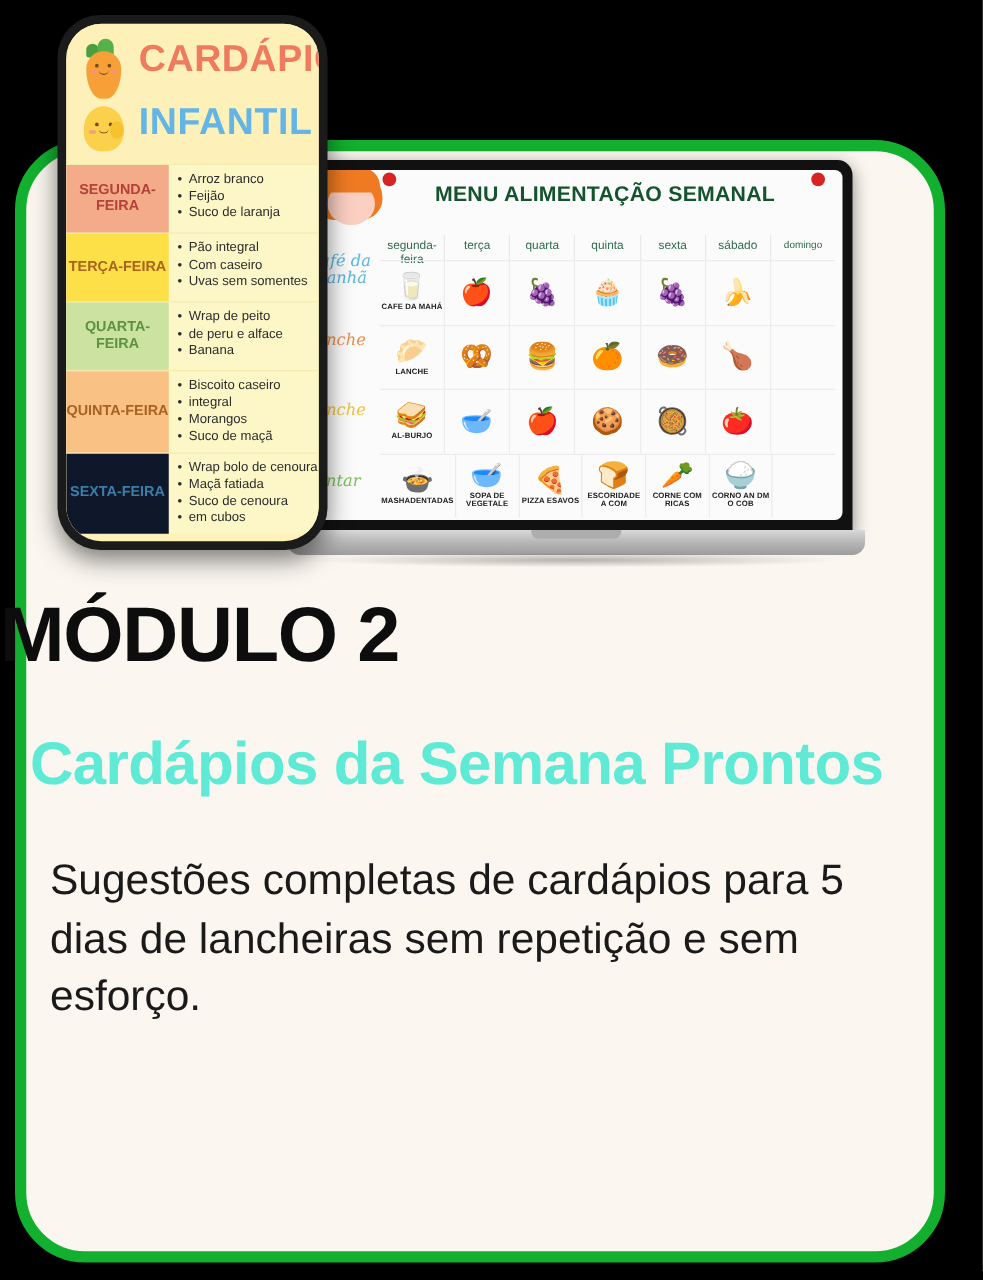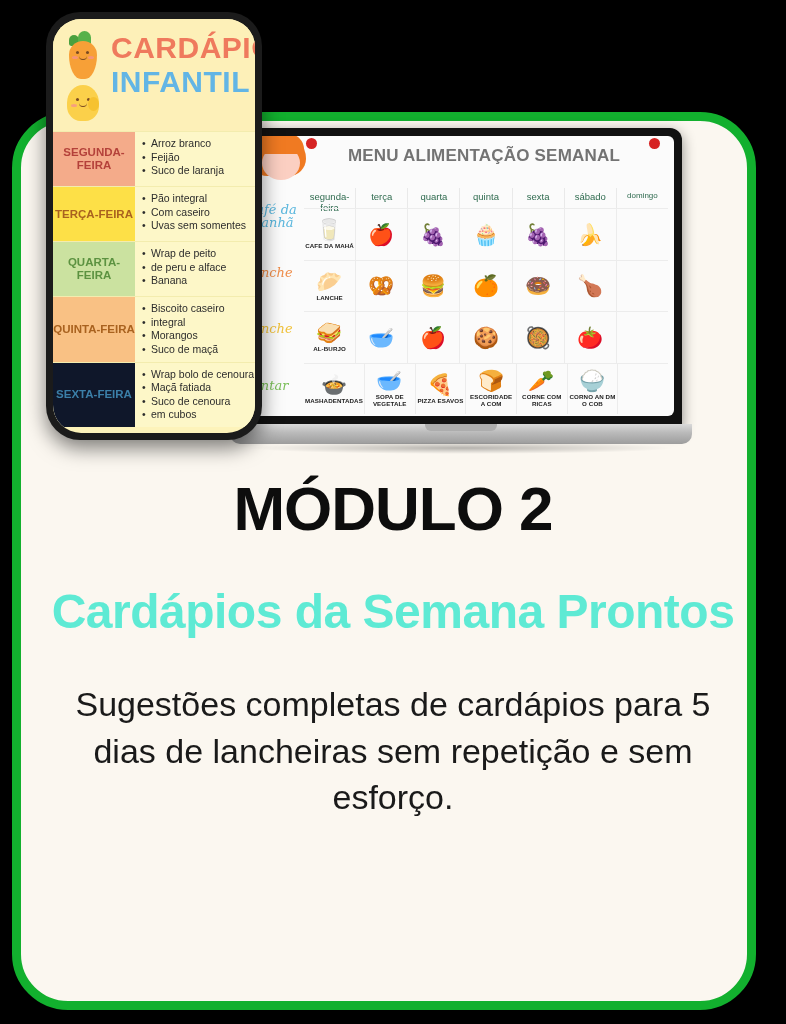--- a/index.html
+++ b/index.html
@@ -39,21 +39,21 @@
   }
   .laptop-shadow{
     position:absolute;left:16px;top:314px;width:430px;height:12px;
     background:radial-gradient(ellipse at center, rgba(0,0,0,.28), rgba(0,0,0,0) 70%);
   }
 
   
   .lp-inner{position:relative;width:100%;height:100%;}
   .lp-title{
     position:absolute;left:56px;top:10px;right:10px;
-    text-align:center;color:#737373;font-weight:bold;
+    text-align:center;color:#14532d;font-weight:bold;
     font-size:17px;line-height:1.14;letter-spacing:.2px;
   }
   .girl{position:absolute;left:2px;top:-4px;width:60px;height:56px;}
   .girl-hair{position:absolute;left:0;top:0;width:56px;height:44px;background:#f07a22;border-radius:28px 28px 18px 18px;}
   .girl-face{position:absolute;left:12px;top:14px;width:38px;height:34px;background:#fbcfc2;border-radius:50%;}
   .girl-fringe{position:absolute;left:4px;top:2px;width:50px;height:20px;background:#f07a22;border-radius:25px 25px 8px 8px;}
   .cherry{position:absolute;width:11px;height:11px;background:#d62323;border-radius:50%;}
 
   .lp-table{position:absolute;left:56px;top:52px;right:6px;bottom:2px;}
   .lp-row{display:flex;height:25%;}
@@ -100,37 +100,37 @@
   .carrot-leaf.b{left:4px;top:4px;width:10px;height:11px;background:#4aa03e;}
   .chick{position:absolute;left:5px;top:52px;width:38px;height:44px;}
   .chick-body{position:absolute;left:3px;top:4px;width:32px;height:36px;background:#fbd04a;border-radius:50% 50% 42% 42%;}
   .chick-wing{position:absolute;left:24px;top:16px;width:11px;height:14px;background:#f6c22f;border-radius:50%;}
   .eye{position:absolute;width:3px;height:3px;background:#7a4a22;border-radius:50%;}
   .blush{position:absolute;width:6px;height:3px;background:#f59090;border-radius:50%;opacity:.75;}
   .smile{position:absolute;width:8px;height:4px;border-bottom:1.4px solid #7a4a22;border-radius:0 0 8px 8px;}
 
   .ph-title{position:absolute;left:58px;top:14px;right:-8px;}
   .ph-t1{font-size:30px;font-weight:bold;color:#ef7a5d;letter-spacing:.5px;line-height:1;}
-  .ph-t2{font-size:30px;font-weight:bold;color:#62b5e5;letter-spacing:.5px;line-height:1;margin-top:4px;}
+  .ph-t2{font-size:30px;font-weight:bold;color:#62b5e5;letter-spacing:.5px;line-height:1;margin-top:20px;}
 
   .ph-list{background:#fdf7c8;}
   .ph-row{display:flex;min-height:54px;border-top:1px solid #f3ecae;}
   .ph-day{
     width:82px;flex:none;display:flex;align-items:center;justify-content:center;
     text-align:center;font-size:11.5px;font-weight:bold;line-height:1.12;
   }
   .ph-items{flex:1;padding:5px 2px 5px 7px;}
   .ph-item{
     font-size:10.5px;color:#2c2c2c;line-height:1.3;
     position:relative;padding-left:9px;white-space:nowrap;
   }
   .ph-item:before{content:"\2022";position:absolute;left:0;top:0;}
 
   
-  .textblock{position:absolute;left:0;right:0;top:478px;text-align:center;}
+  .textblock{position:absolute;left:0;right:0;top:478px;}
   .module{
     font-size:62px;font-weight:bold;color:#0d0d0d;letter-spacing:-1px;
     line-height:1;margin:0;
   }
   .subtitle{
     font-size:48px;font-weight:bold;color:#5eead4;line-height:1.18;
     margin:44px 24px 0 24px;letter-spacing:-.5px;
   }
   .desc{
     font-size:34px;color:#1a1a1a;line-height:1.38;margin:40px 40px 0 40px;

